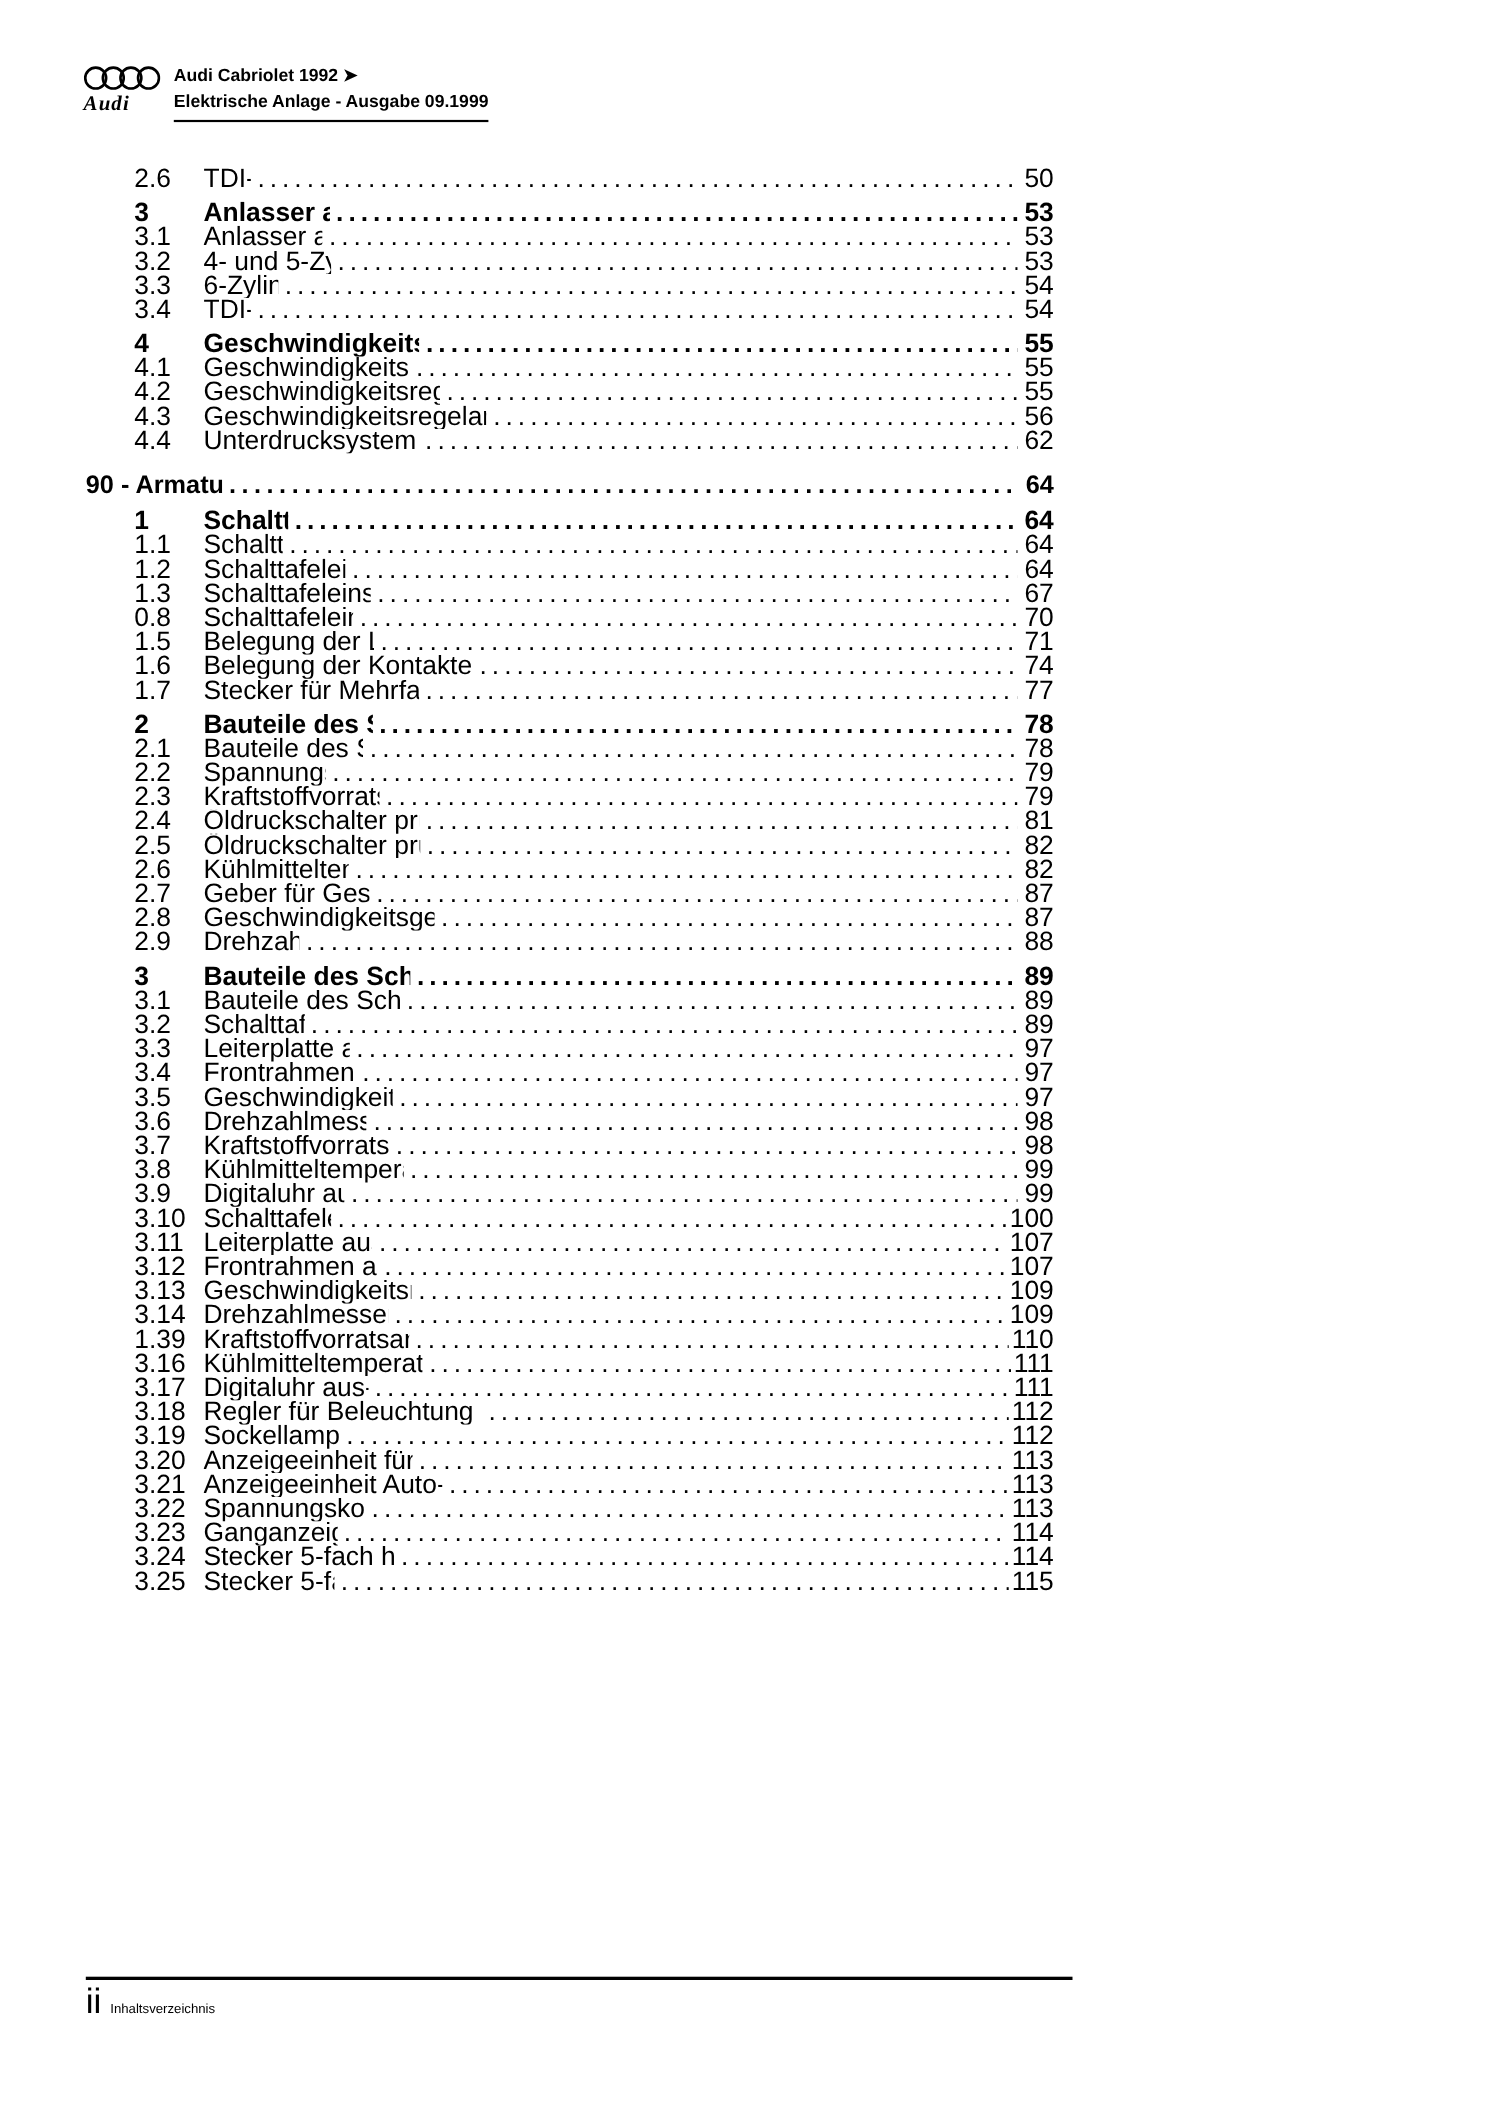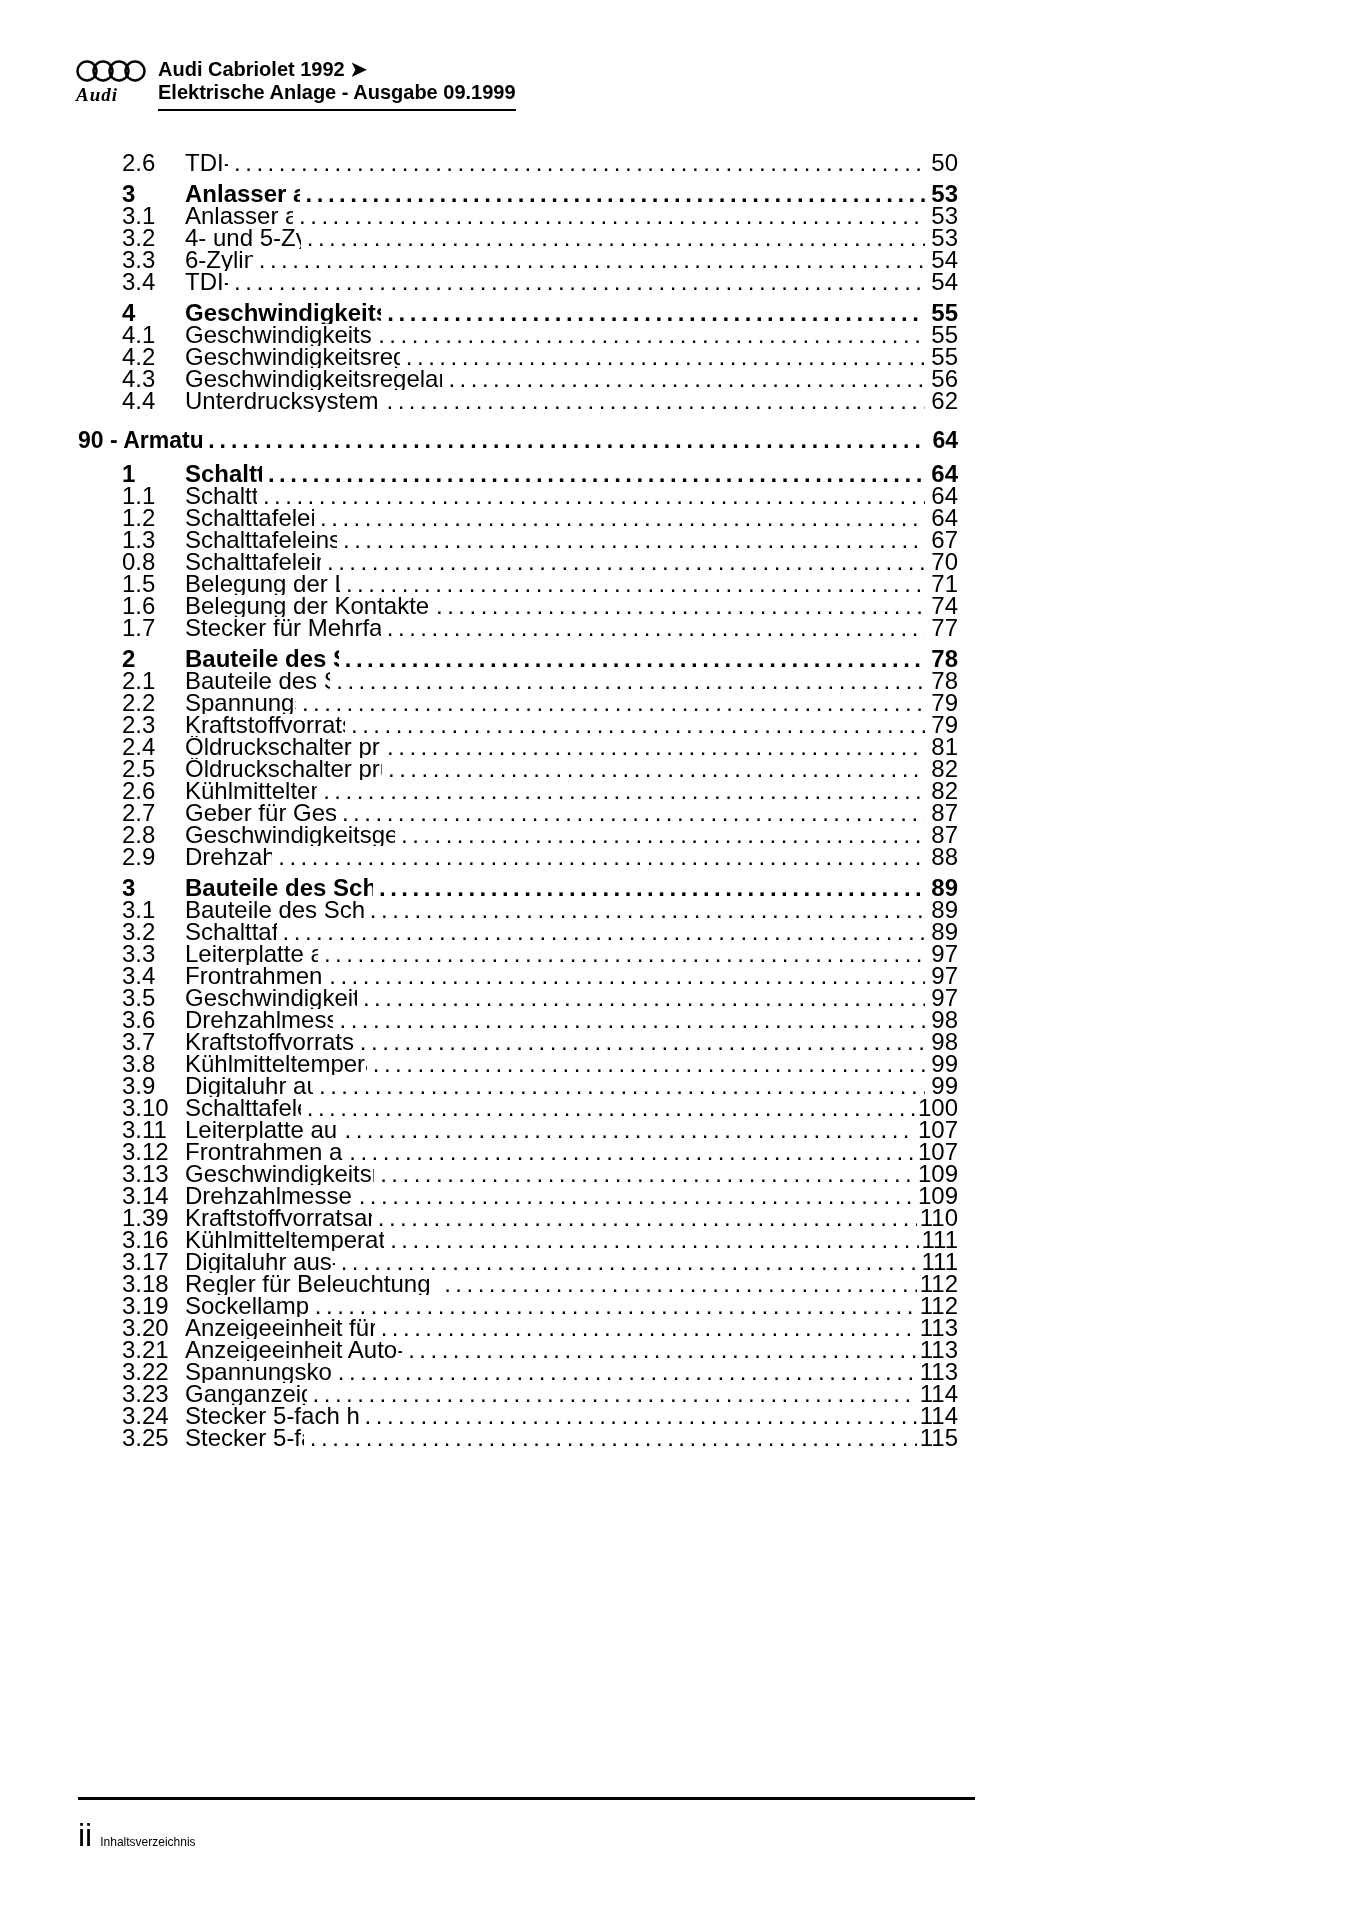--- a/index.html
+++ b/index.html
@@ -30,21 +30,21 @@
     font-weight:bold;
     font-size:19px;
     letter-spacing:1px;
     margin-top:0px;
   }
   .header-text {
     padding-bottom:5px;
     border-bottom:2px solid #000;
   }
   .ht-line {
-    font-size:20px;
+    font-size:16px;
     font-weight:bold;
     line-height:23px;
     white-space:nowrap;
   }
 
   
   .toc {
     position:absolute;
     top:152px;
     left:122px;
@@ -82,21 +82,21 @@
   .row.chapter.gap { margin-top:14px; }
   .row.chapter .leader::after { letter-spacing:5px; }
 
   
   .footer {
     position:absolute;
     top:1797px;
     left:78px;
     width:897px;
     border-top:3px solid #000;
-    padding-top:20px;
+    padding-top:4px;
     display:flex;
     align-items:baseline;
     gap:8px;
   }
   .footer-page { font-size:32px; line-height:30px; }
   .footer-label { font-size:12px; }
 </style>
 </head>
 <body>
 

